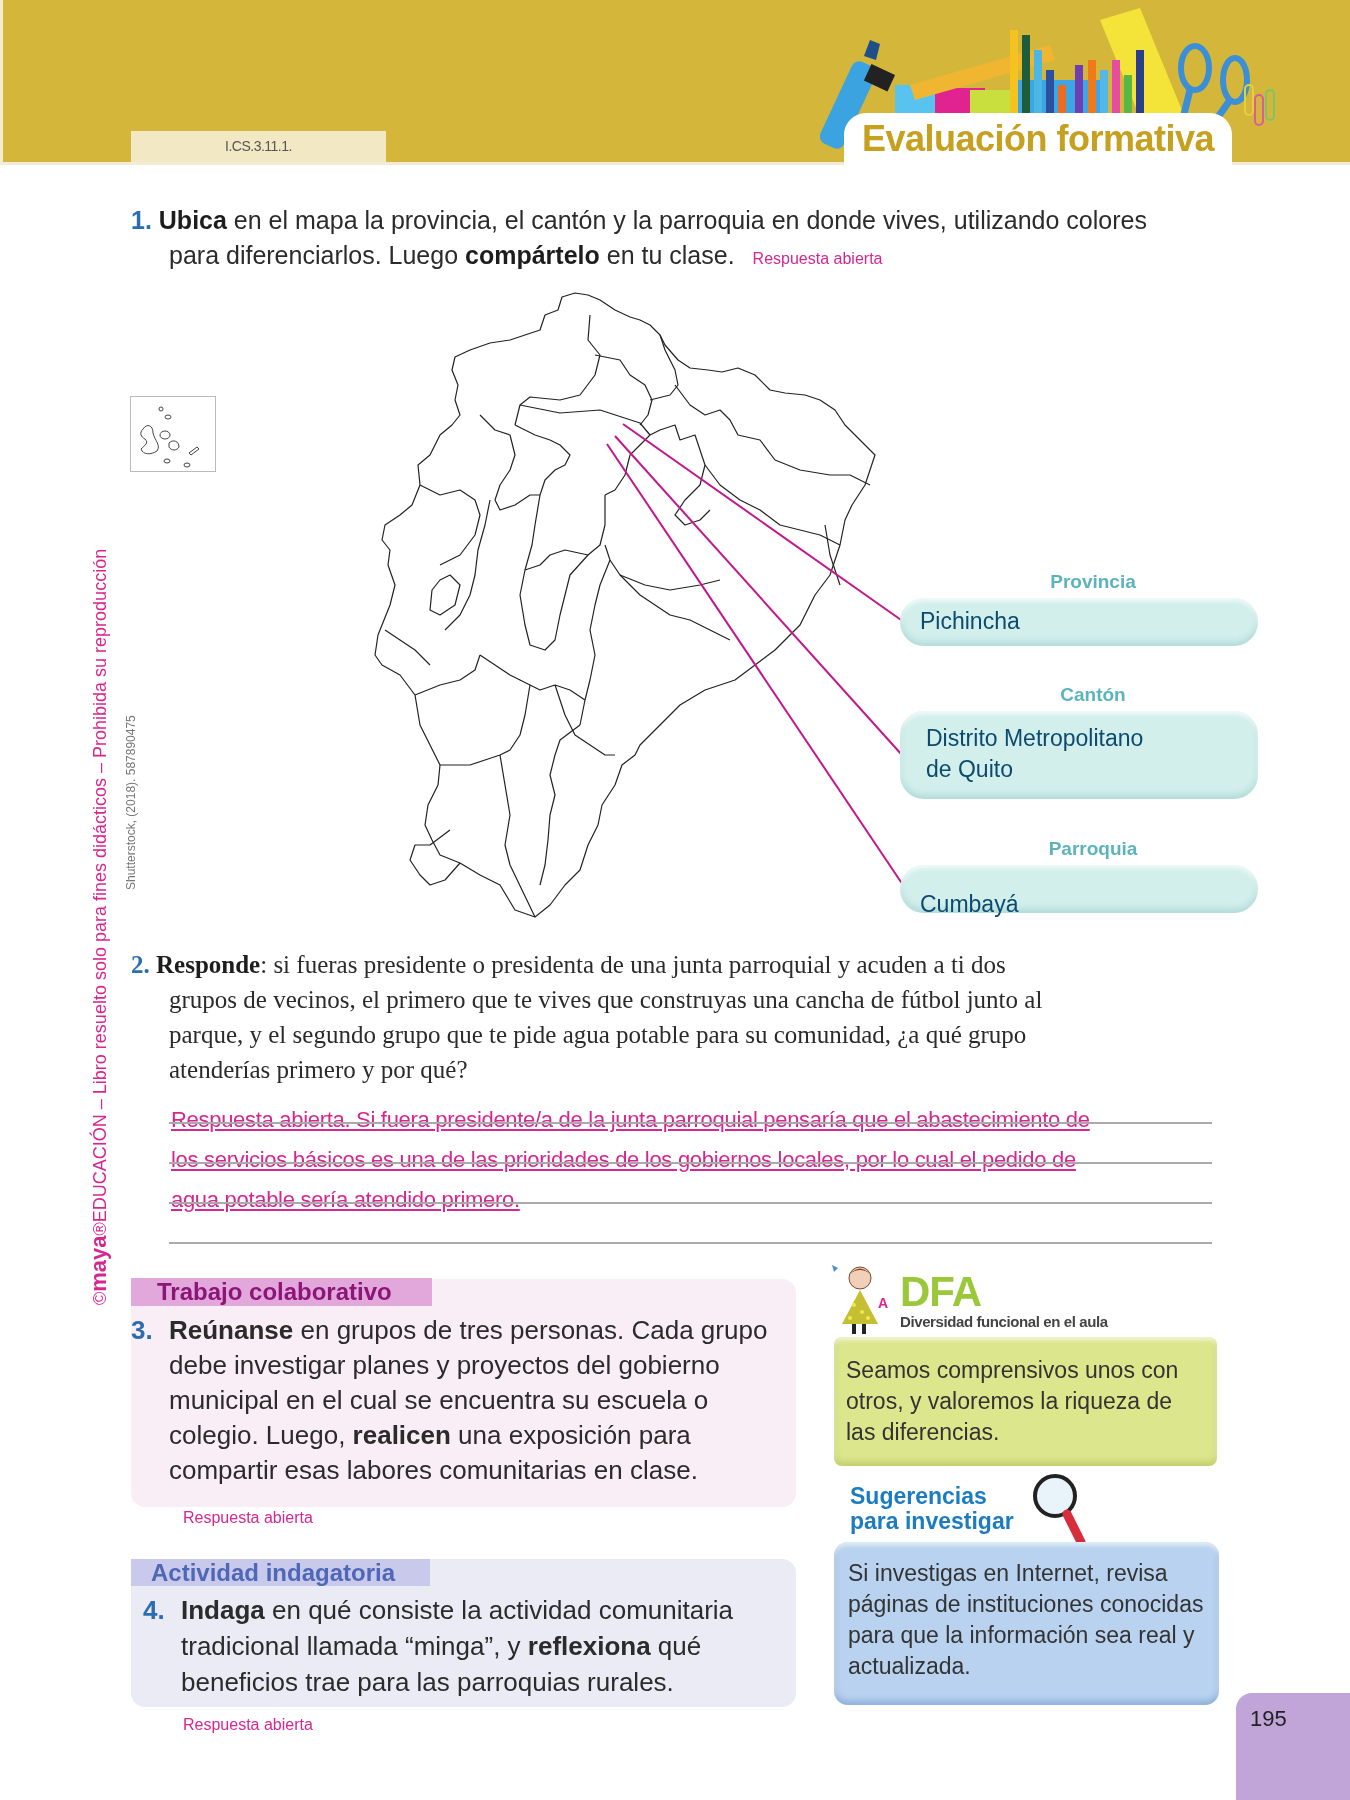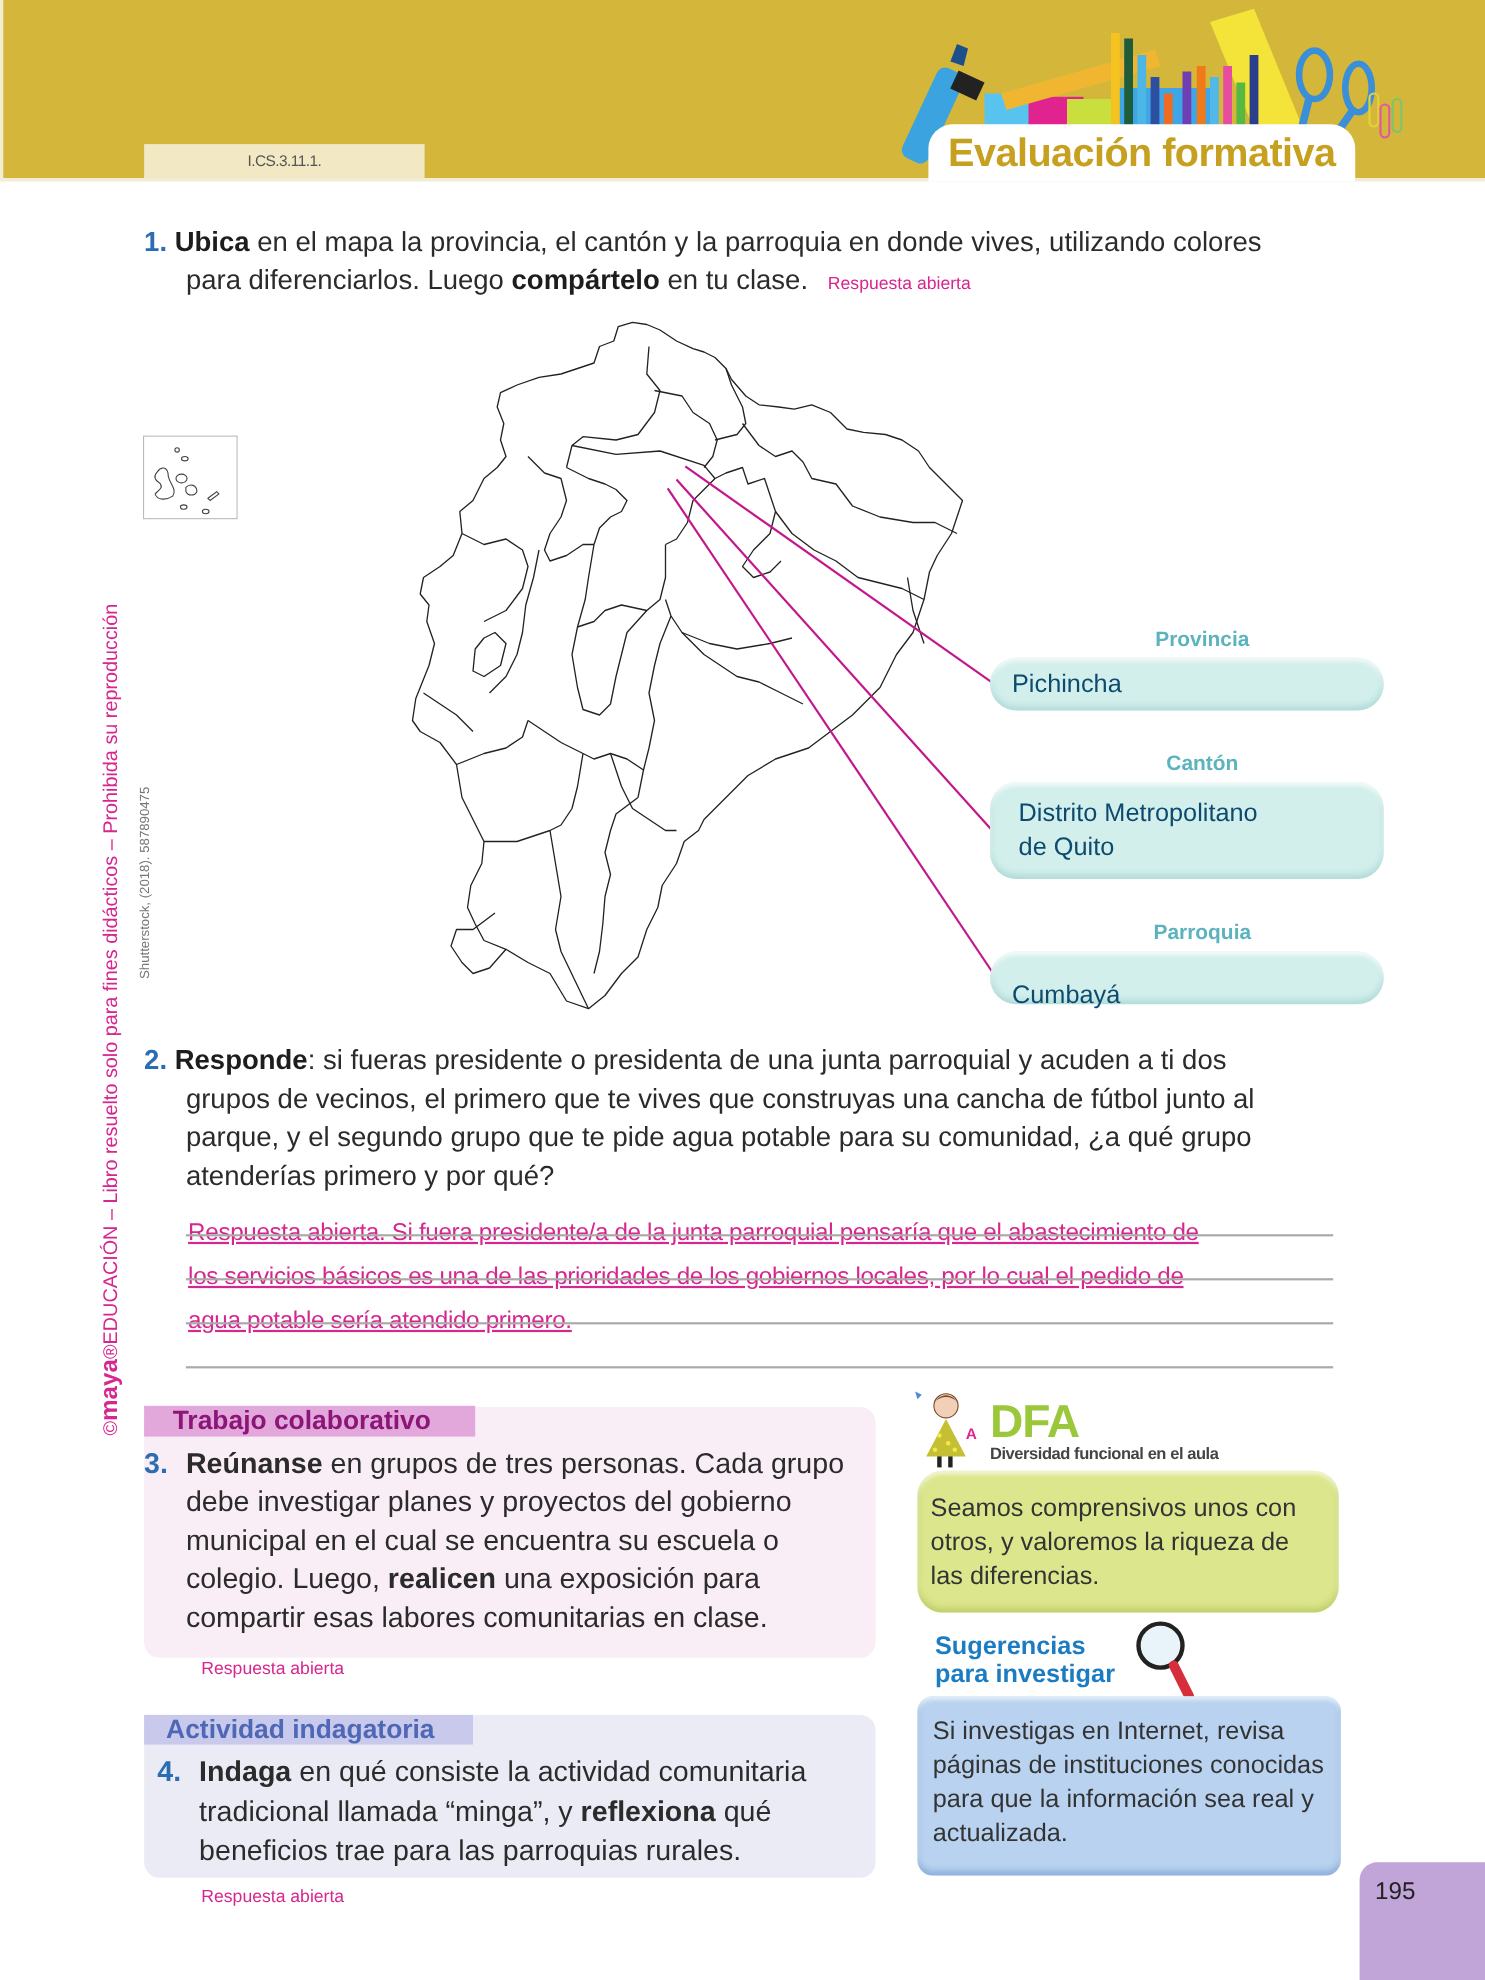--- a/index.html
+++ b/index.html
@@ -44,21 +44,21 @@
   .lbl-box{background:#d2efec;border-radius:24px;box-shadow:inset 0 -4px 6px rgba(80,160,160,.25), inset 0 3px 4px rgba(255,255,255,.8);
            color:#0c4a6e;font-size:23px;line-height:31px;padding:0 20px;box-sizing:border-box;}
   #prov-head{left:913px;top:571px;}
   #prov-box{left:900px;top:598px;width:358px;height:48px;padding-top:8px;}
   #cant-head{left:913px;top:684px;}
   #cant-box{left:900px;top:711px;width:358px;height:88px;padding-top:12px;padding-left:26px;}
   #parr-head{left:913px;top:838px;}
   #parr-box{left:900px;top:865px;width:358px;height:48px;padding-top:24px;}
 
   
-  #q2{left:131px;top:947px;width:1090px;}
+  #q2{left:131px;top:947px;width:1090px;font-family:Liberation Serif, serif;}
   #q2 .indent{padding-left:38px;}
   .rule{position:absolute;left:169px;width:1043px;height:2px;background:#aaa;}
   .ans-line{position:absolute;left:171px;font-size:22px;color:#d6268f;text-decoration:underline;
             text-decoration-color:#d6268f;white-space:nowrap;letter-spacing:-0.3px;margin-top:10px;}
 
   
   .sec-box{border-radius:14px;}
   #trabajo-box{left:131px;top:1279px;width:665px;height:228px;background:#f9eef6;}
   #trabajo-tag{left:131px;top:1278px;width:301px;height:28px;background:#e2a8db;
                font-size:24px;font-weight:bold;color:#8c1578;padding-left:26px;box-sizing:border-box;line-height:28px;}
@@ -72,21 +72,21 @@
               font-size:24px;font-weight:bold;color:#4e67b6;padding-left:20px;box-sizing:border-box;line-height:27px;}
   #q4{left:143px;top:1592px;width:640px;font-size:26px;line-height:36px;text-align:justify;}
   #q4 .num{display:inline-block;width:38px;}
   #q4 .cont{padding-left:38px;}
   #q4-note{left:183px;top:1716px;}
 
   
   #dfa-girl{left:830px;top:1260px;width:70px;height:80px;}
   #dfa-logo{left:900px;top:1268px;font-size:42px;font-weight:bold;color:#9bc83a;letter-spacing:-1px;}
   #dfa-sub{left:900px;top:1313px;font-size:15px;font-weight:bold;color:#444;letter-spacing:-0.4px;}
-  #dfa-box{left:834px;top:1337px;width:383px;height:129px;background:#dce68d;border-radius:23px;
+  #dfa-box{left:834px;top:1337px;width:383px;height:129px;background:#dce68d;border-radius:8px;
            box-shadow:inset 0 -4px 6px rgba(140,160,40,.35), inset 0 3px 4px rgba(255,255,255,.7);
            font-size:23px;line-height:31px;color:#333;padding:18px 12px;box-sizing:border-box;}
 
   
   #sug-title{left:850px;top:1484px;font-size:23px;font-weight:bold;color:#1b7cc2;line-height:25px;}
   #magnifier{left:1025px;top:1470px;width:70px;height:80px;}
   #sug-box{left:834px;top:1542px;width:385px;height:163px;background:#b8d2ef;border-radius:14px;
            box-shadow:inset 0 -4px 6px rgba(60,110,180,.35), inset 0 3px 4px rgba(255,255,255,.7);
            font-size:23px;line-height:31px;color:#333;padding:16px 14px;box-sizing:border-box;}
 

